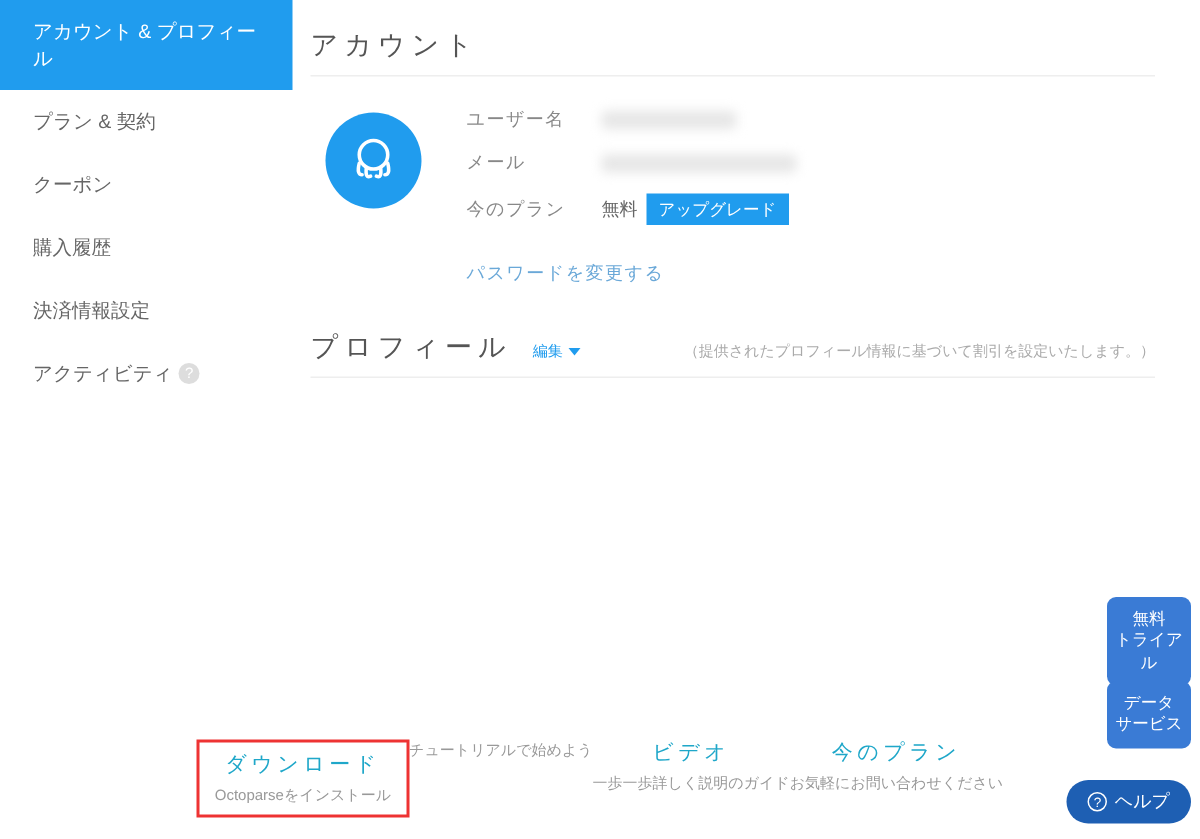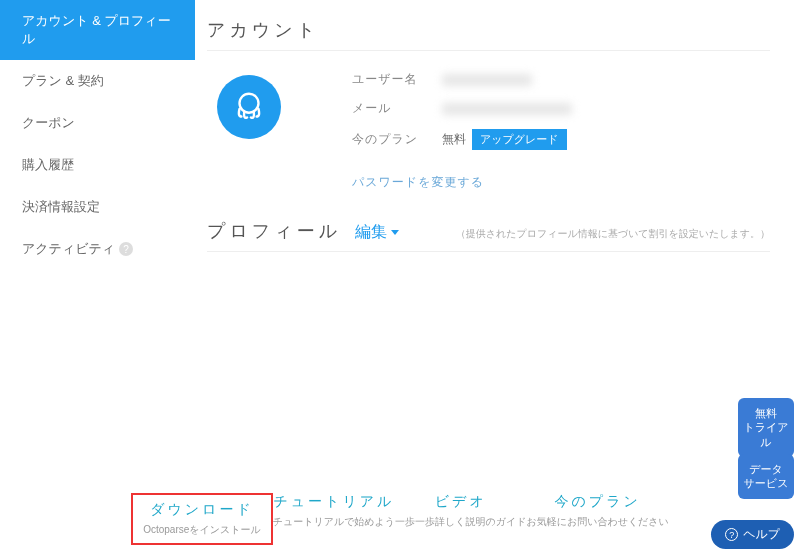--- a/index.html
+++ b/index.html
@@ -54,21 +54,21 @@
   .rule { border: none; border-top: 1px solid #eee; margin-bottom: 14px; }
   .account-row { display: flex; align-items: flex-start; }
   .avatar {
     width: 64px; height: 64px;
     border-radius: 50%;
     background: #209cee;
     margin: 10px 30px 0 10px;
     flex-shrink: 0;
     display: flex; align-items: center; justify-content: center;
   }
-  .fields { flex: 1; margin-left: 41px; }
+  .fields { flex: 1; }
   .field-row {
     display: flex;
     align-items: center;
     padding: 6px 0;
     font-size: 12px;
   }
   .field-label {
     width: 90px;
     color: #888;
     letter-spacing: 1px;
@@ -100,21 +100,21 @@
   }
   .profile-header {
     display: flex;
     align-items: baseline;
     margin-top: 28px;
     border-bottom: 1px solid #eee;
     padding-bottom: 8px;
   }
   .edit-link {
     color: #209cee;
-    font-size: 16px;
+    font-size: 10px;
     margin-left: 14px;
     cursor: pointer;
     display: inline-flex;
     align-items: center;
     gap: 4px;
   }
   .caret-down {
     width: 0; height: 0;
     border-left: 4px solid transparent;
     border-right: 4px solid transparent;
@@ -244,21 +244,20 @@
     </div>
   </div>
 </div>
 
 <div class="footer">
   <div class="foot-item highlight">
     <div class="foot-title">ダウンロード</div>
     <div class="foot-sub">Octoparseをインストール</div>
   </div>
   <div class="foot-item">
-    <div class="foot-title">チュートリアル</div>
     <div class="foot-sub">チュートリアルで始めよう</div>
   </div>
   <div class="foot-item">
     <div class="foot-title">ビデオ</div>
     <div class="foot-sub">一歩一歩詳しく説明のガイド</div>
   </div>
   <div class="foot-item">
     <div class="foot-title">今のプラン</div>
     <div class="foot-sub">お気軽にお問い合わせください</div>
   </div>

